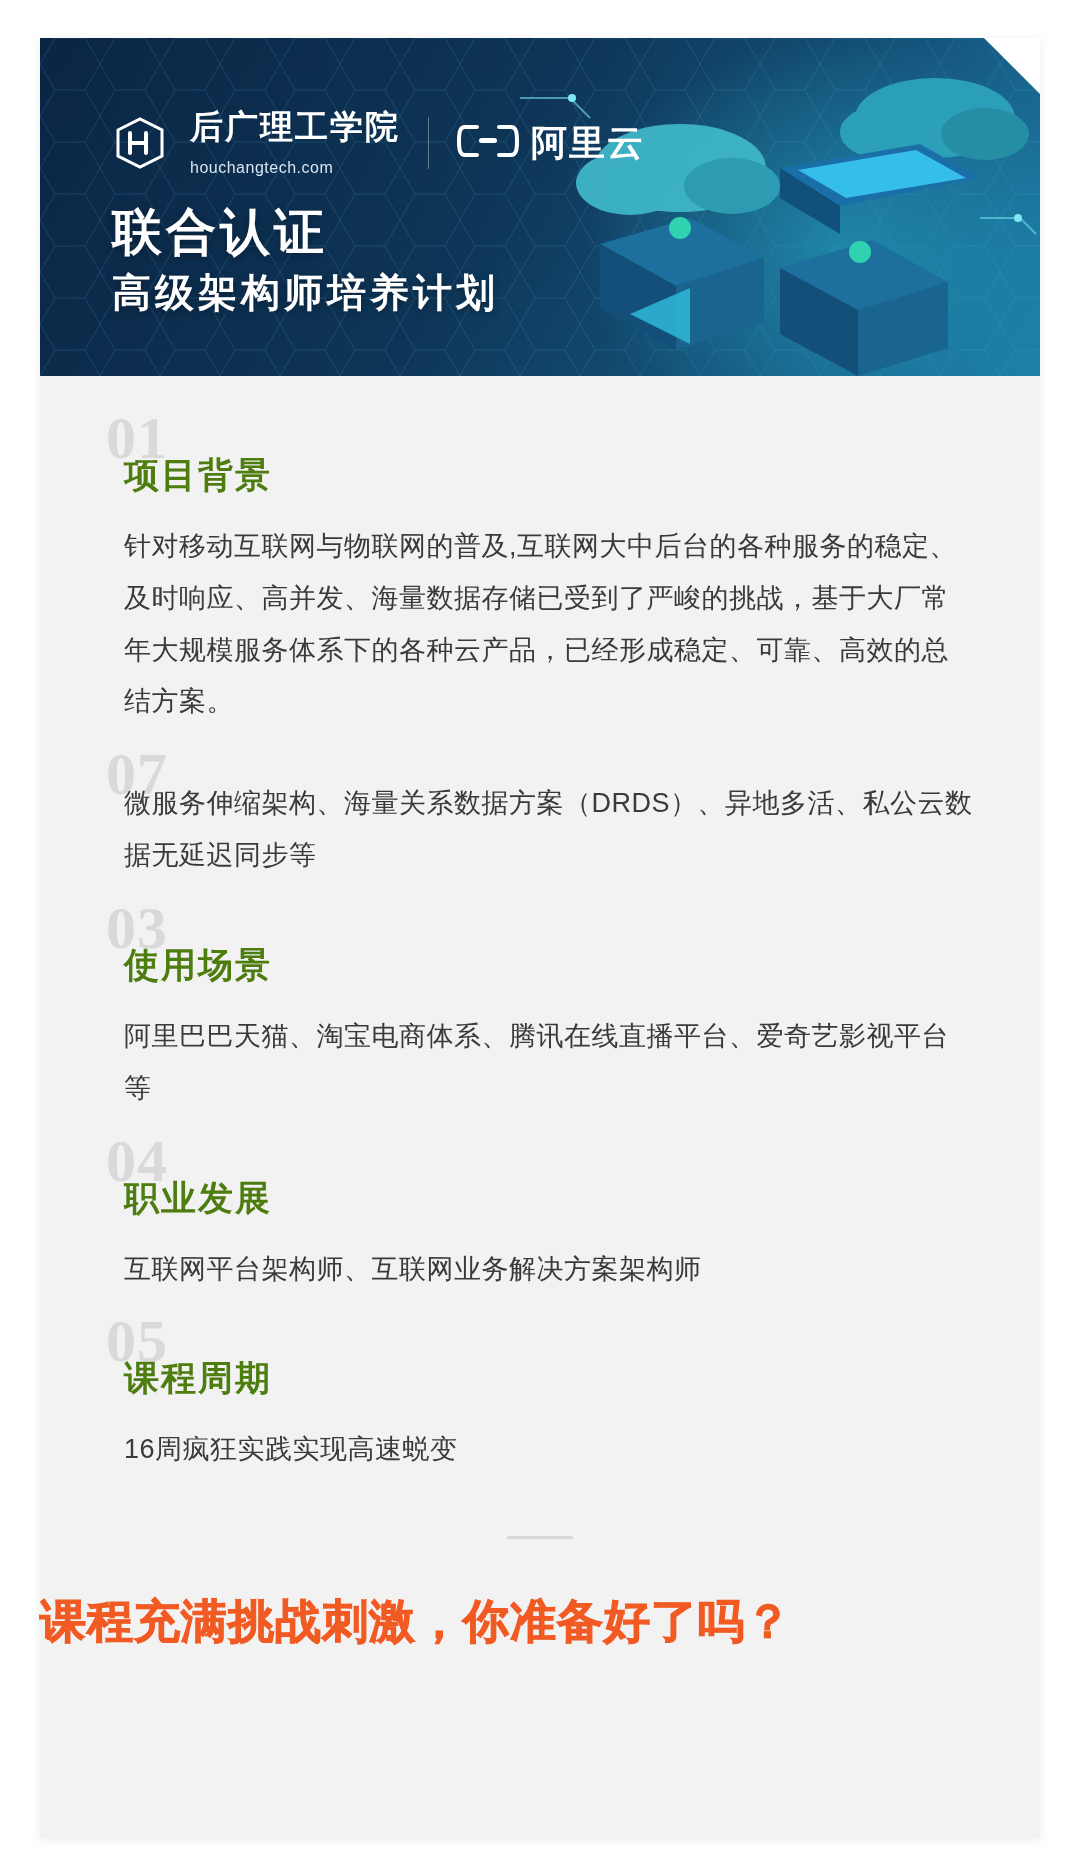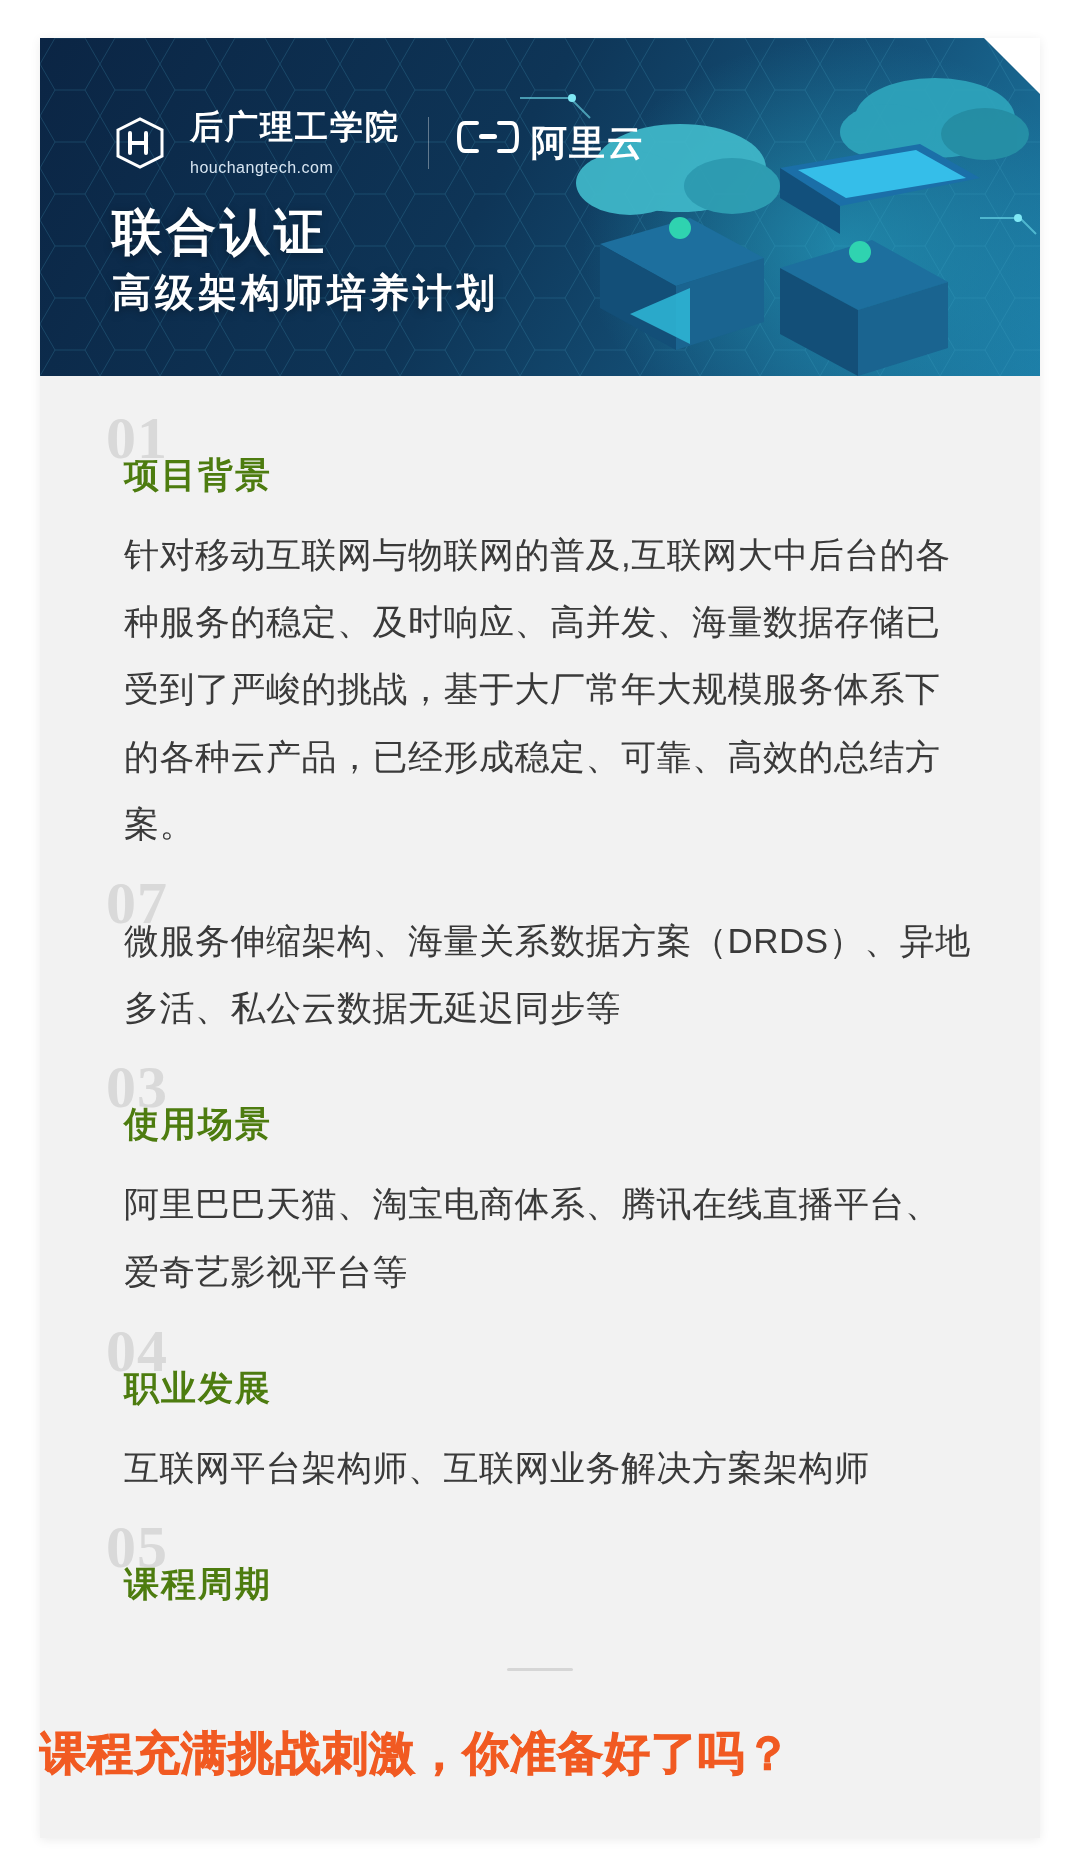--- a/index.html
+++ b/index.html
@@ -102,21 +102,21 @@
     margin-top: 17px;
   }
   .logo-divider {
     width: 1px;
     height: 52px;
     background: rgba(255,255,255,0.35);
     margin: 0 6px;
   }
   .ali-row {
     display: flex;
-    align-items: flex-start;
+    align-items: center;
     gap: 12px;
   }
   .ali-cn {
     color: #ffffff;
     font-size: 36px;
     font-weight: bold;
     letter-spacing: 2px;
   }
 
   .hero-title {
@@ -166,21 +166,21 @@
     font-size: 35px;
     font-weight: bold;
     color: #4d7c0f;
     letter-spacing: 2px;
     margin: 32px 0 0 34px;
   }
   .sec-body {
     position: relative;
     z-index: 2;
     margin: 22px 0 0 34px;
-    font-size: 35px;
+    font-size: 27px;
     line-height: 1.92;
     color: #3a3a3a;
     letter-spacing: 0.5px;
     max-width: 850px;
   }
 
   .divider-wrap {
     margin: 54px 0 0 0;
     display: flex;
     justify-content: center;
@@ -313,20 +313,21 @@
 
       <div class="section">
         <div class="sec-num">04</div>
         <div class="sec-head">职业发展</div>
         <div class="sec-body">互联网平台架构师、互联网业务解决方案架构师</div>
       </div>
 
       <div class="section">
         <div class="sec-num">05</div>
         <div class="sec-head">课程周期</div>
+        <div class="sec-body">16周疯狂实践实现高速蜕变</div>
       </div>
 
       <div class="divider-wrap">
         <div class="divider"></div>
       </div>
 
       <div class="closing">课程充满挑战刺激，你准备好了吗？</div>
     </div>
 
   </div>

